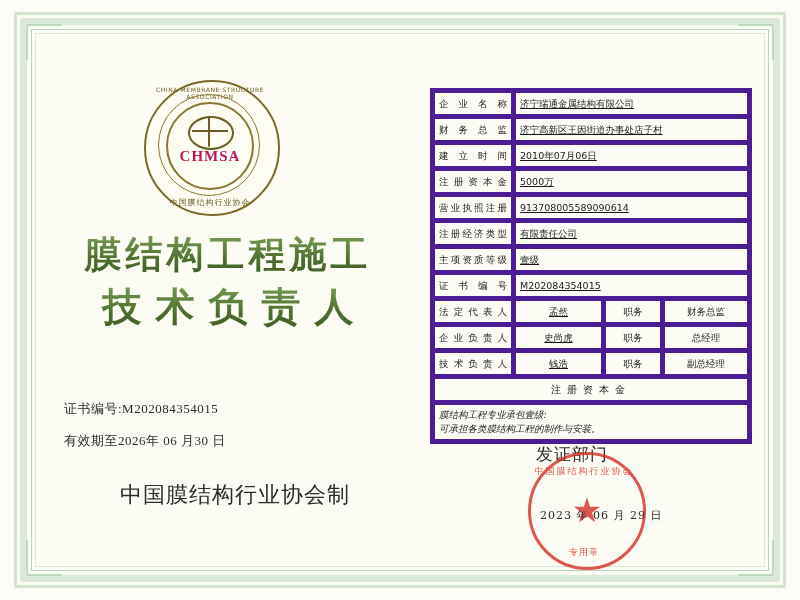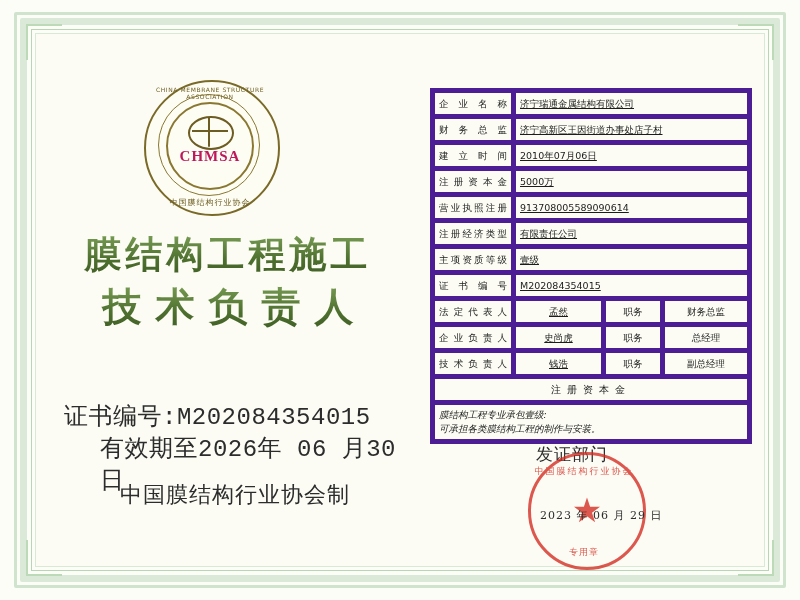--- a/index.html
+++ b/index.html
@@ -197,27 +197,27 @@
   .title-2 {
     top: 220px;
     font-size: 39px;
     letter-spacing: 14px;
     text-indent: 14px;
   }
 
   .cert-no, .valid-to {
     position: absolute;
     left: 16px;
-    font-size: 24px;
+    font-size: 13px;
     color: #2c2c2c;
-    font-family: Liberation Mono, monospace;
+    font-family: Liberation Serif, serif;
     letter-spacing: 0.5px;
   }
   .cert-no { top: 340px; }
-  .valid-to { top: 372px; margin-left: 36px; }
+  .valid-to { top: 372px; }
 
   .issuer-line {
     position: absolute;
     left: 7px;
     top: 420px;
     width: 360px;
     text-align: center;
     font-size: 22px;
     color: #2c2c2c;
     font-family: "DejaVu Serif", "Liberation Serif", serif;

